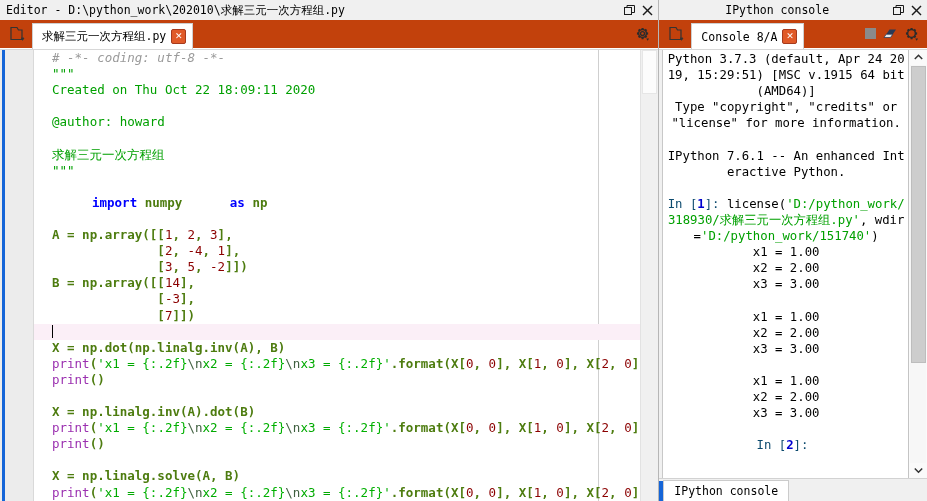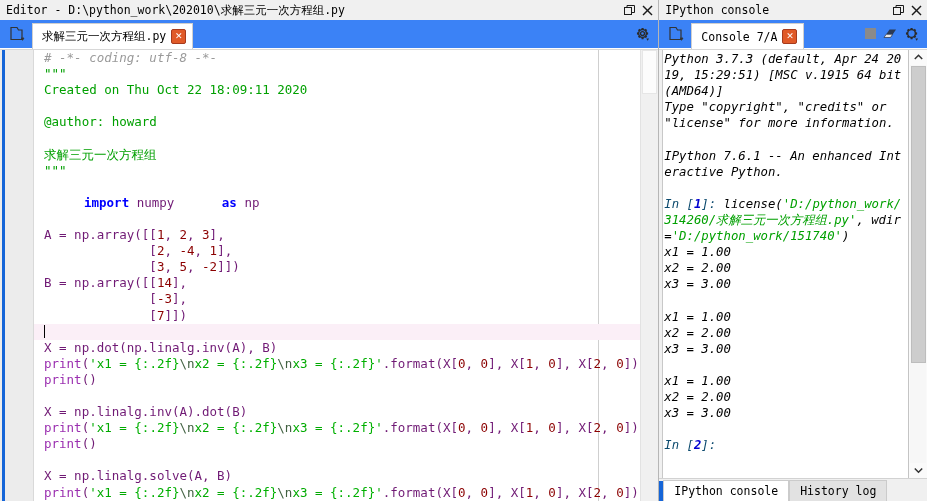--- a/index.html
+++ b/index.html
@@ -11,21 +11,21 @@
   .panel{display:flex;flex-direction:column;background:#f0f0f0;}
   .panel-title{height:20px;display:flex;align-items:center;
       font-family:"DejaVu Sans Mono",monospace;font-size:11.5px;color:#000;
       padding:0 2px 0 6px;background:#f0f0f0;}
   .panel-title .ttxt{flex:1;white-space:nowrap;overflow:hidden;}
   .winbtn{width:18px;height:18px;display:flex;align-items:center;justify-content:center;
       color:#1a1a1a;}
   .winbtn svg{display:block;}
 
   
-  .tabbar{height:29px;display:flex;align-items:flex-end;background:#3b82f6;
+  .tabbar{height:29px;display:flex;align-items:flex-end;background:#c2410c;
       position:relative;}
   .tabbar:after{content:"";position:absolute;left:0;right:0;bottom:0;height:1px;background:#ffffff;}
   .browse-btn{width:28px;height:26px;display:flex;align-items:center;justify-content:center;
       margin-left:4px;margin-bottom:2px;}
   .tab{height:25px;display:flex;align-items:center;gap:5px;padding:0 6px 0 9px;
       background:#ffffff;border:1px solid #cfcfcf;border-bottom:none;
       font-family:"DejaVu Sans Mono",monospace;font-size:11.5px;color:#000;
       position:relative;z-index:2;white-space:nowrap;}
   .tab .closeb{width:13px;height:13px;display:flex;align-items:center;justify-content:center;
       border:1px solid #a63a1d;background:#e05a28;border-radius:2px;
@@ -44,39 +44,39 @@
   .codewrap{position:absolute;left:34px;top:0;right:18px;bottom:0;overflow:hidden;}
   .edgeline{position:absolute;left:564px;top:0;bottom:0;width:1px;background:#cfcfcf;}
   .ed-vscroll{position:absolute;right:0;top:0;bottom:0;width:17px;background:#f0f0f0;
       border-left:1px solid #e2e2e2;}
   .ed-vscroll .thumb{position:absolute;left:1px;right:1px;top:0;height:42px;background:#fcfcfc;
       border:1px solid #e6e6e6;}
 
   .code{font-family:"DejaVu Sans Mono",monospace;font-size:12.5px;line-height:16.1px;
       white-space:pre;}
   .ln{position:relative;height:16.1px;}
-  .ln .txt{position:absolute;left:10px;white-space:pre;}
+  .ln .txt{position:absolute;left:18px;white-space:pre;}
   .ln.cur{background:#fbeff7;}
   .caret{display:inline-block;width:1px;height:13px;background:#000;vertical-align:-2px;}
 
   
   .t-com{color:#9a9a9a;font-style:italic;}
   .t-str{color:#00aa00;}
   .t-doc{color:#00a000;}
   .t-kw{color:#0000ff;font-weight:bold;padding-left:40px;}
   .t-bi{color:#9b30b0;}
   .t-num{color:#8b0000;}
-  .t-def{color:#701a75;}
+  .t-def{color:#4d7c0f;font-weight:bold;}
   .t-esc{color:#406040;}
   .t-fmt{color:#00b000;text-align:right;}
 
   
-  .console-panel{width:268px;height:501px;}
+  .console-panel{width:268px;height:501px;text-align:center;}
   .console-body{flex:1;position:relative;background:#ffffff;margin:0 0 0 0;
-      border-top:1px solid #d7d7d7;overflow:hidden;font-style:italic;}
+      border-top:1px solid #d7d7d7;overflow:hidden;}
   .con-left{position:absolute;left:0;top:0;bottom:0;width:3px;background:#f0f0f0;
       border-right:1px solid #c8c8c8;}
   .conout{position:absolute;left:5px;top:1px;right:19px;bottom:0;overflow:hidden;
       font-family:"DejaVu Sans Mono",monospace;font-size:12.3px;line-height:16.1px;
       white-space:pre-wrap;word-break:break-all;color:#000;}
   .c-in{color:#0c4a6e;}
   .c-inn{color:#0000d0;font-weight:bold;}
   .c-str{color:#00a000;}
   .con-vscroll{position:absolute;right:0;top:0;bottom:0;width:18px;background:#fafafa;
       border-left:1px solid #c4c4c4;}
@@ -172,21 +172,21 @@
     </div>
 
     <div class="tabbar">
       <span class="browse-btn">
         <svg width="17" height="16" viewBox="0 0 17 16">
           <polyline points="1,4 1,13.5 12,13.5 12,4 8.5,4 7,1.5 1,1.5 1,4" fill="none" stroke="#333" stroke-width="1.2"></polyline>
           <polyline points="11,12 14,12 12.5,14.5" fill="#333" stroke="#333" stroke-width="0.8"></polyline>
         </svg>
       </span>
       <span class="tab">
-        <span>Console 7/A</span>
+        <span>Console 8/A</span>
         <span class="closeb">✕</span>
       </span>
       <span class="tb-spacer"></span>
       <span class="tb-icons">
         <span>
           <svg width="11" height="11" viewBox="0 0 11 11">
               <rect x="0" y="0" width="11" height="11" fill="#8a8a8a"></rect>
             </svg>
         </span>
         <span>
@@ -204,21 +204,21 @@
       </span>
     </div>
 
     <div class="console-body">
       <div class="con-left"></div>
       <div class="conout" id="console-out"><span>Python 3.7.3 (default, Apr 24 2019, 15:29:51) [MSC v.1915 64 bit (AMD64)]
 Type "copyright", "credits" or "license" for more information.
 
 IPython 7.6.1 -- An enhanced Interactive Python.
 
-</span><span class="c-in">In [</span><span class="c-inn">1</span><span class="c-in">]: </span><span>license(</span><span class="c-str">'D:/python_work/314260/求解三元一次方程组.py'</span><span>, wdir=</span><span class="c-str">'D:/python_work/151740'</span><span>)
+</span><span class="c-in">In [</span><span class="c-inn">1</span><span class="c-in">]: </span><span>license(</span><span class="c-str">'D:/python_work/318930/求解三元一次方程组.py'</span><span>, wdir=</span><span class="c-str">'D:/python_work/151740'</span><span>)
 x1 = 1.00
 x2 = 2.00
 x3 = 3.00
 
 x1 = 1.00
 x2 = 2.00
 x3 = 3.00
 
 x1 = 1.00
 x2 = 2.00
@@ -239,18 +239,15 @@
             </svg>
         </div>
       </div>
     </div>
 
     <div class="con-tabs">
       <div class="cleft-accent"></div>
       <div class="ctab active">
         <span>IPython console</span>
       </div>
-      <div class="ctab">
-        <span>History log</span>
-      </div>
     </div>
   </div>
 </div>
 
 </body></html>

